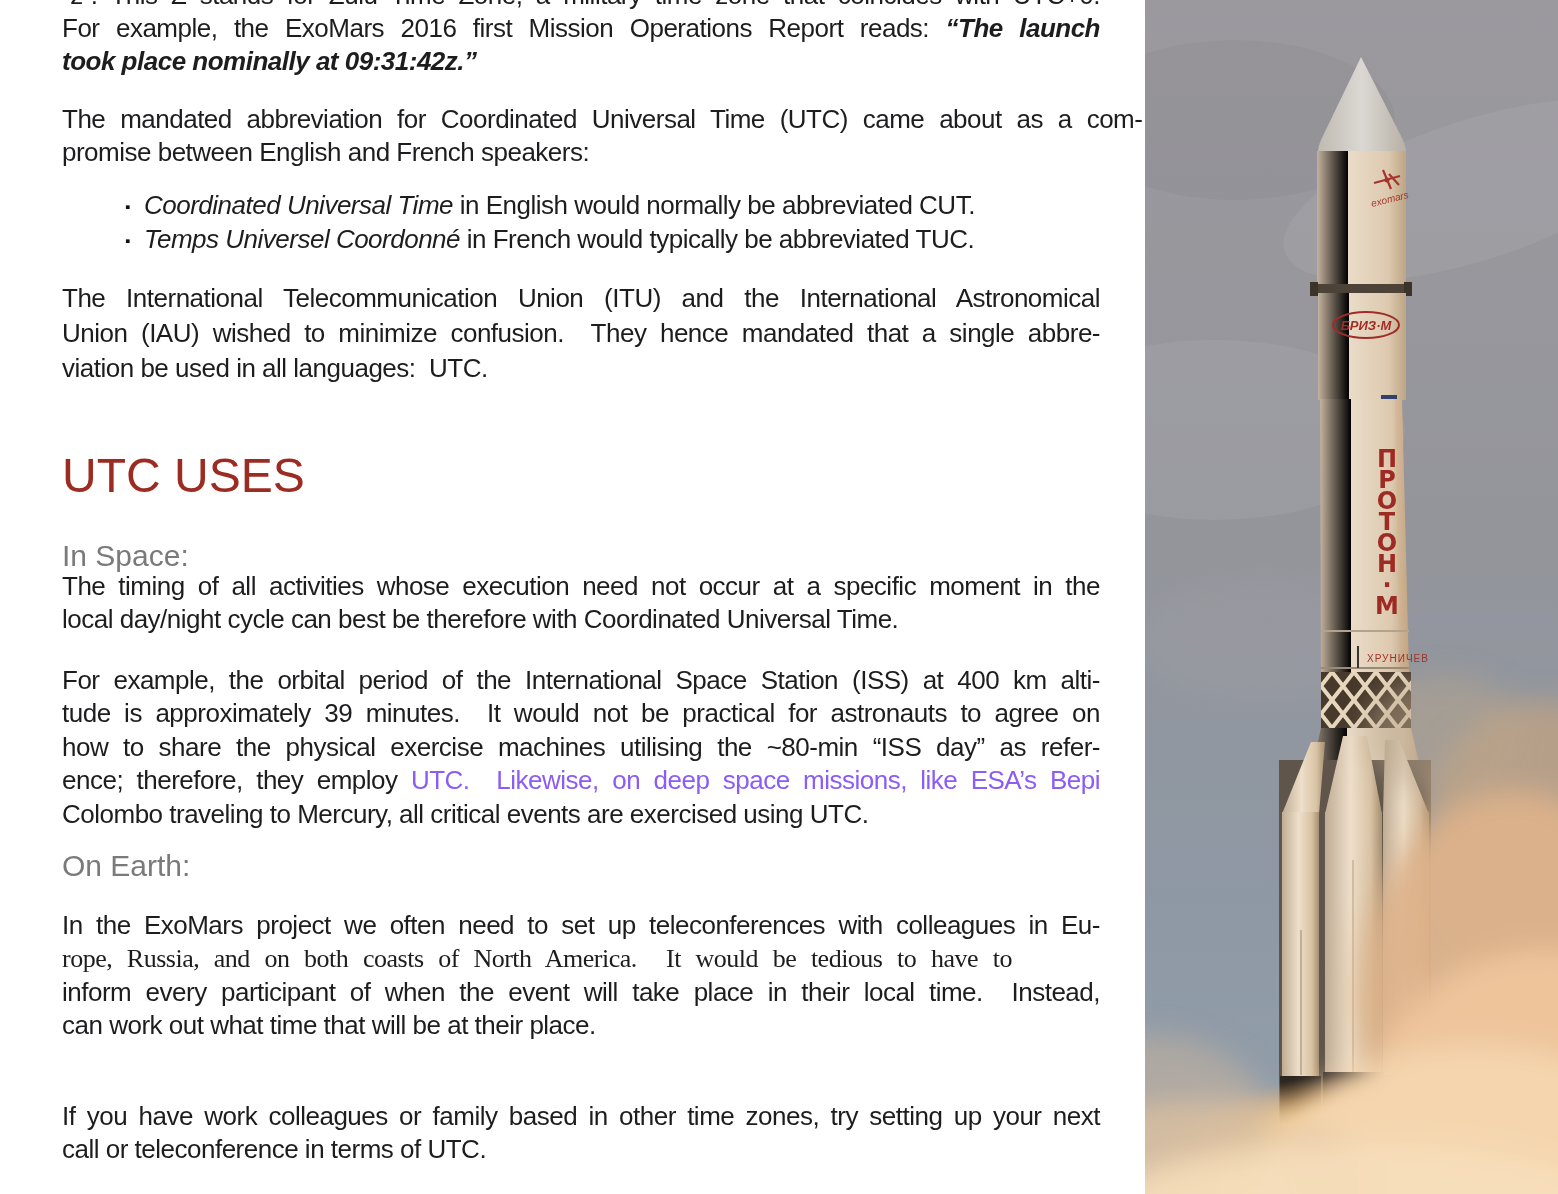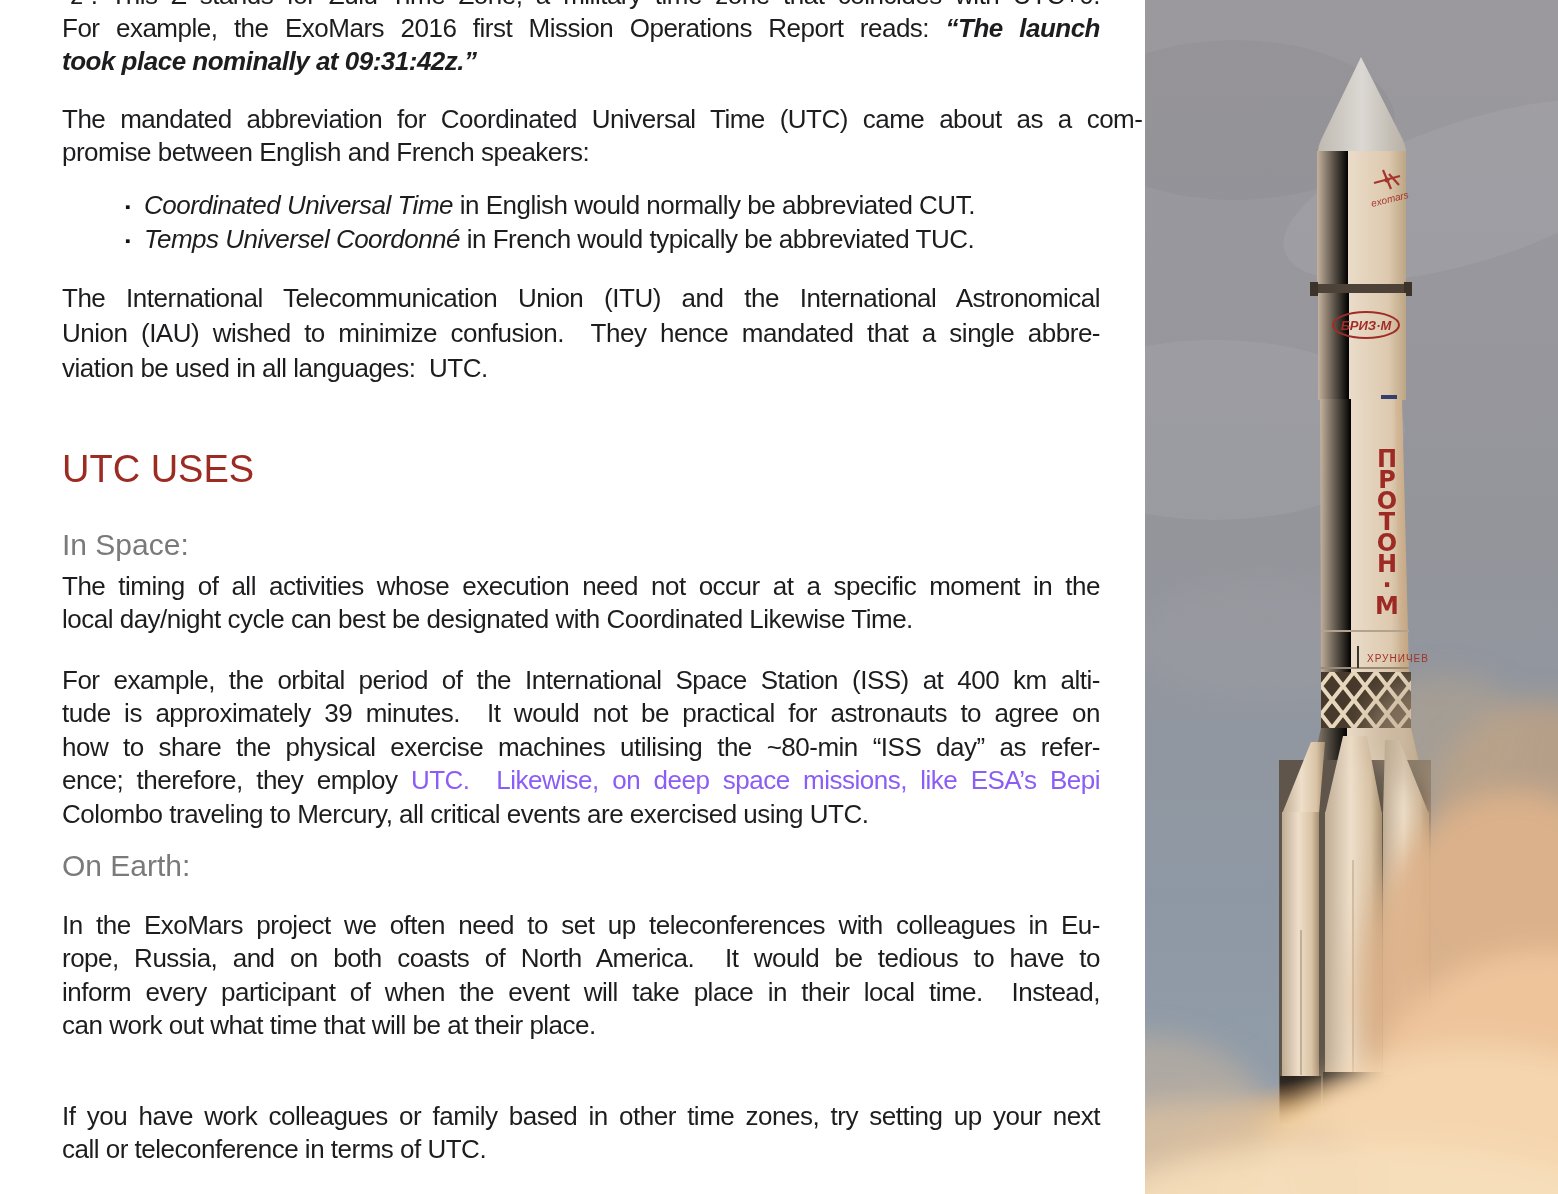--- a/index.html
+++ b/index.html
@@ -19,24 +19,24 @@
   .seg-g{color:#8b5cf6;}
   .line.bullet{padding-left:63px;}
   .marker{display:inline-block;width:19px;font-size:15px;vertical-align:2px;color:#111;}
   #b0{top:-21px;}
   #b1{top:12px;}
   #b2{top:103px;}
   #b3{top:188px;}
   #b3 .line{height:34px;line-height:34px;}
   #b4{top:281px;}
   #b4 .line{height:35px;line-height:35px;}
-  .h2{position:absolute;left:0;font-size:38px;color:#9c2b22;letter-spacing:0px;}
+  .h2{position:absolute;left:0;font-size:48px;color:#9c2b22;letter-spacing:0px;}
   #h2-utc{top:448px;}
   .h3{position:absolute;left:0;font-size:30px;color:#7a7a7a;}
-  #h3-space{top:528px;text-align:center;}
+  #h3-space{top:539px;text-align:center;}
   #h3-earth{top:849px;}
   #b7{top:570px;}
   #b8{top:664px;}
   #b10{top:909px;}
   #b11{top:1100px;}
   
   .photo{position:absolute;left:1145px;top:0;width:413px;height:1194px;overflow:hidden;}
 </style>
 </head>
 <body>
@@ -59,33 +59,33 @@
     </div>
   <div class="block" id="b4">
       <div class="line j"><span class="inner" style="word-spacing: 14.0781px;"><span class="seg-n">The International Telecommunication Union (ITU) and the International Astronomical</span></span></div>
       <div class="line j"><span class="inner" style="word-spacing: 6.8125px;"><span class="seg-n">Union (IAU) wished to minimize confusion.  They hence mandated that a single abbre-</span></span></div>
       <div class="line"><span class="inner"><span class="seg-n">viation be used in all languages:  UTC.</span></span></div>
     </div>
   <div class="h2" id="h2-utc">UTC USES</div>
   <div class="h3" id="h3-space">In Space:</div>
   <div class="block" id="b7">
       <div class="line j"><span class="inner" style="word-spacing: 6.29583px;"><span class="seg-n">The timing of all activities whose execution need not occur at a specific moment in the</span></span></div>
-      <div class="line"><span class="inner"><span class="seg-n">local day/night cycle can best be designated with Coordinated Likewise Time.</span></span></div>
+      <div class="line"><span class="inner"><span class="seg-n">local day/night cycle can best be therefore with Coordinated Universal Time.</span></span></div>
     </div>
   <div class="block" id="b8">
       <div class="line j"><span class="inner" style="word-spacing: 7.19308px;"><span class="seg-n">For example, the orbital period of the International Space Station (ISS) at 400 km alti-</span></span></div>
       <div class="line j"><span class="inner" style="word-spacing: 6.775px;"><span class="seg-n">tude is approximately 39 minutes.  It would not be practical for astronauts to agree on</span></span></div>
       <div class="line j"><span class="inner" style="word-spacing: 8.13582px;"><span class="seg-n">how to share the physical exercise machines utilising the ~80-min “ISS day” as refer-</span></span></div>
       <div class="line j"><span class="inner" style="word-spacing: 6.66827px;"><span class="seg-n">ence; therefore, they employ </span><span class="seg-g">UTC.  Likewise, on deep space missions, like ESA’s Bepi</span></span></div>
       <div class="line"><span class="inner"><span class="seg-n">Colombo traveling to Mercury, all critical events are exercised using UTC.</span></span></div>
     </div>
   <div class="h3" id="h3-earth">On Earth:</div>
   <div class="block" id="b10">
       <div class="line j"><span class="inner" style="word-spacing: 6.56585px;"><span class="seg-n">In the ExoMars project we often need to set up teleconferences with colleagues in Eu-</span></span></div>
-      <div class="line j"><span class="inner" style="word-spacing: 8.63281px;"><span class="seg-n">rope, Russia, and on both coasts of North America.  It would be tedious to have to</span></span></div>
+      <div class="line j"><span class="inner" style="word-spacing: 8.63281px; font-family: Liberation Serif, serif;"><span class="seg-n">rope, Russia, and on both coasts of North America.  It would be tedious to have to</span></span></div>
       <div class="line j"><span class="inner" style="word-spacing: 7.61562px;"><span class="seg-n">inform every participant of when the event will take place in their local time.  Instead,</span></span></div>
       <div class="line"><span class="inner"><span class="seg-n">can work out what time that will be at their place.</span></span></div>
     </div>
   <div class="block" id="b11">
       <div class="line j"><span class="inner" style="word-spacing: 4.61035px;"><span class="seg-n">If you have work colleagues or family based in other time zones, try setting up your next</span></span></div>
       <div class="line"><span class="inner"><span class="seg-n">call or teleconference in terms of UTC.</span></span></div>
     </div>
 </div>
 
 <div class="photo">

